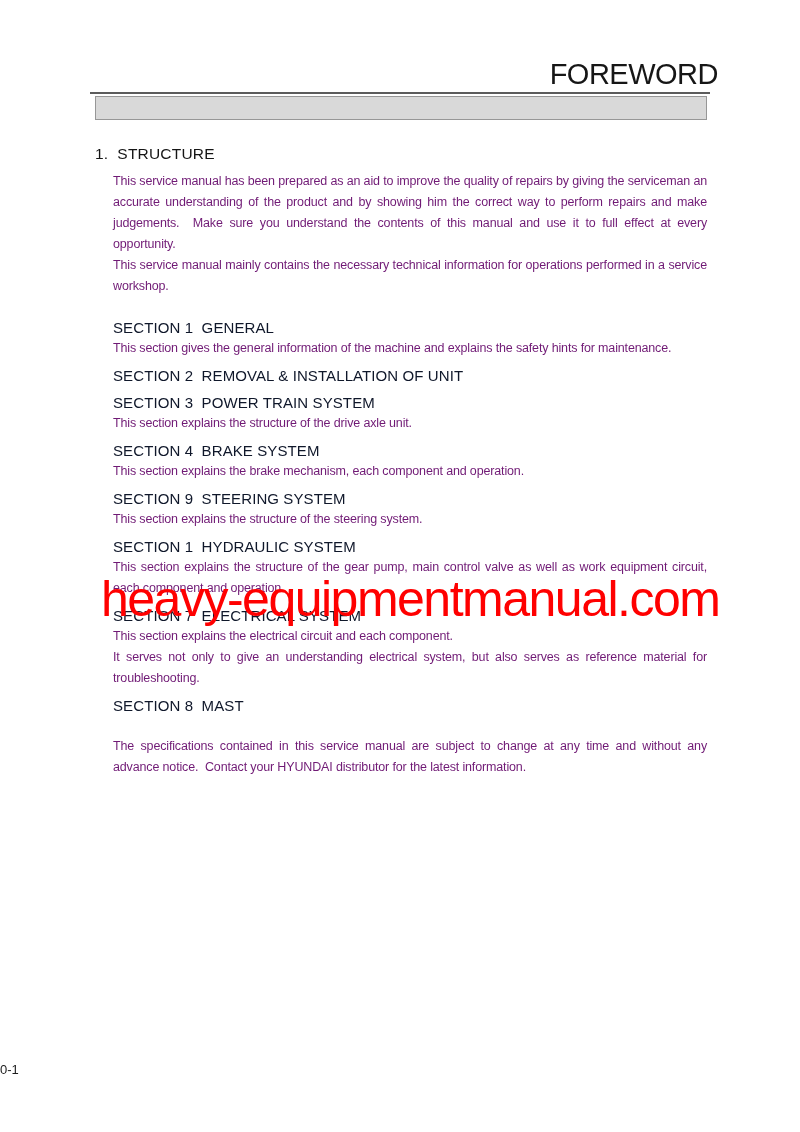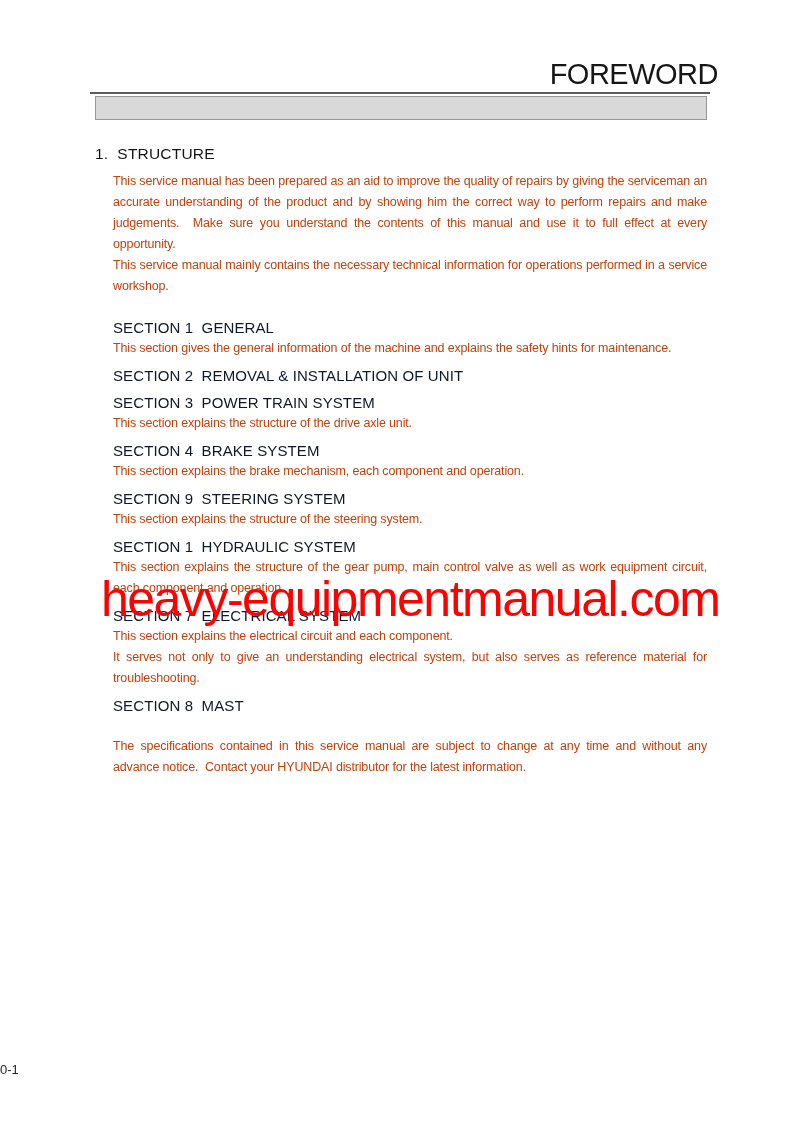--- a/index.html
+++ b/index.html
@@ -59,21 +59,21 @@
   }
   .indent { padding-left: 18px; }
   .intro-block { margin-top: 6px; }
   p.body-text {
     font-size: 12.5px;
     line-height: 21px;
     letter-spacing: -0.15px;
     text-align: justify;
     margin: 0;
     white-space: pre-wrap;
-    color: #c2410c;
+    color: #701a75;
   }
   .section { margin-top: 6px; }
   .section.first { margin-top: 20px; }
   .section-title {
     font-size: 15px;
     font-weight: normal;
     line-height: 21px;
     margin: 0;
     letter-spacing: 0.1px;
     white-space: pre-wrap;

